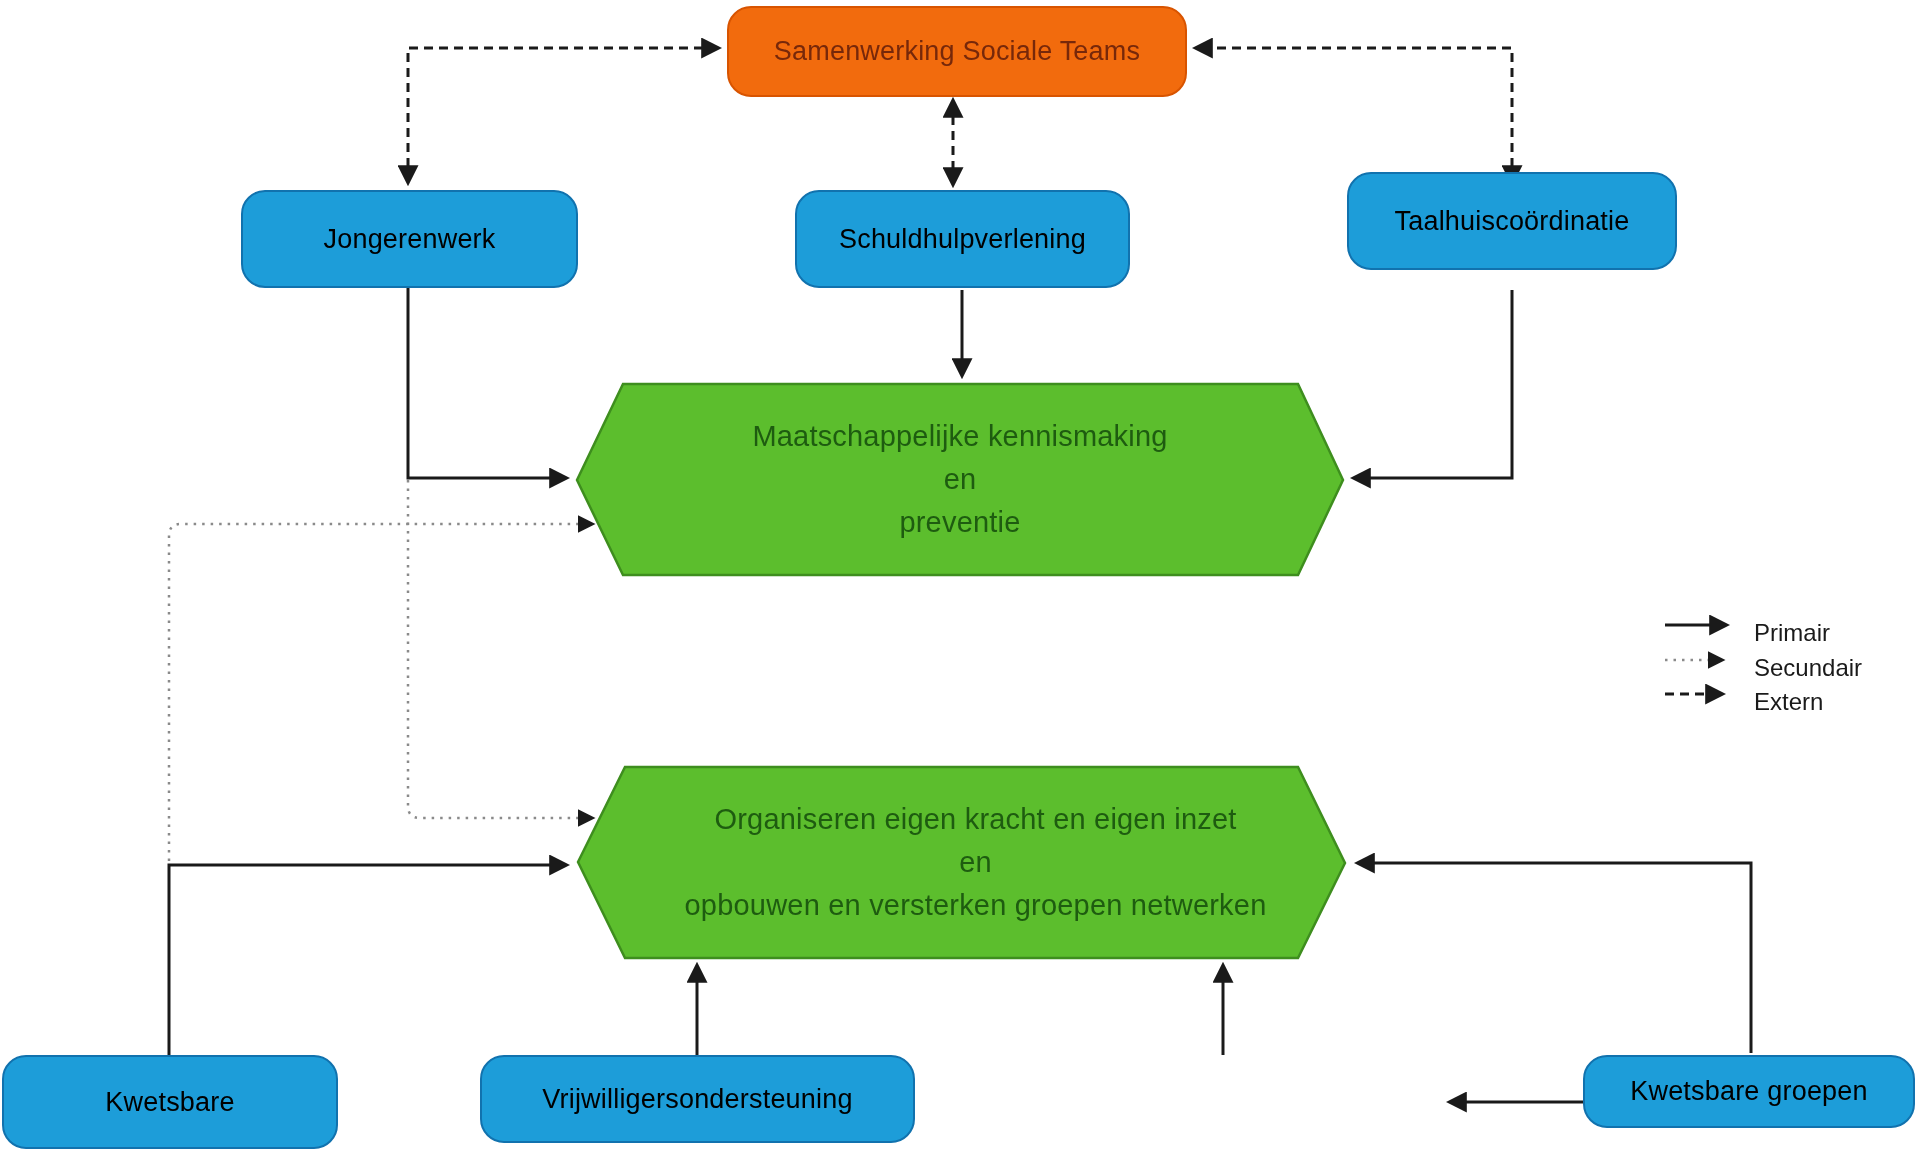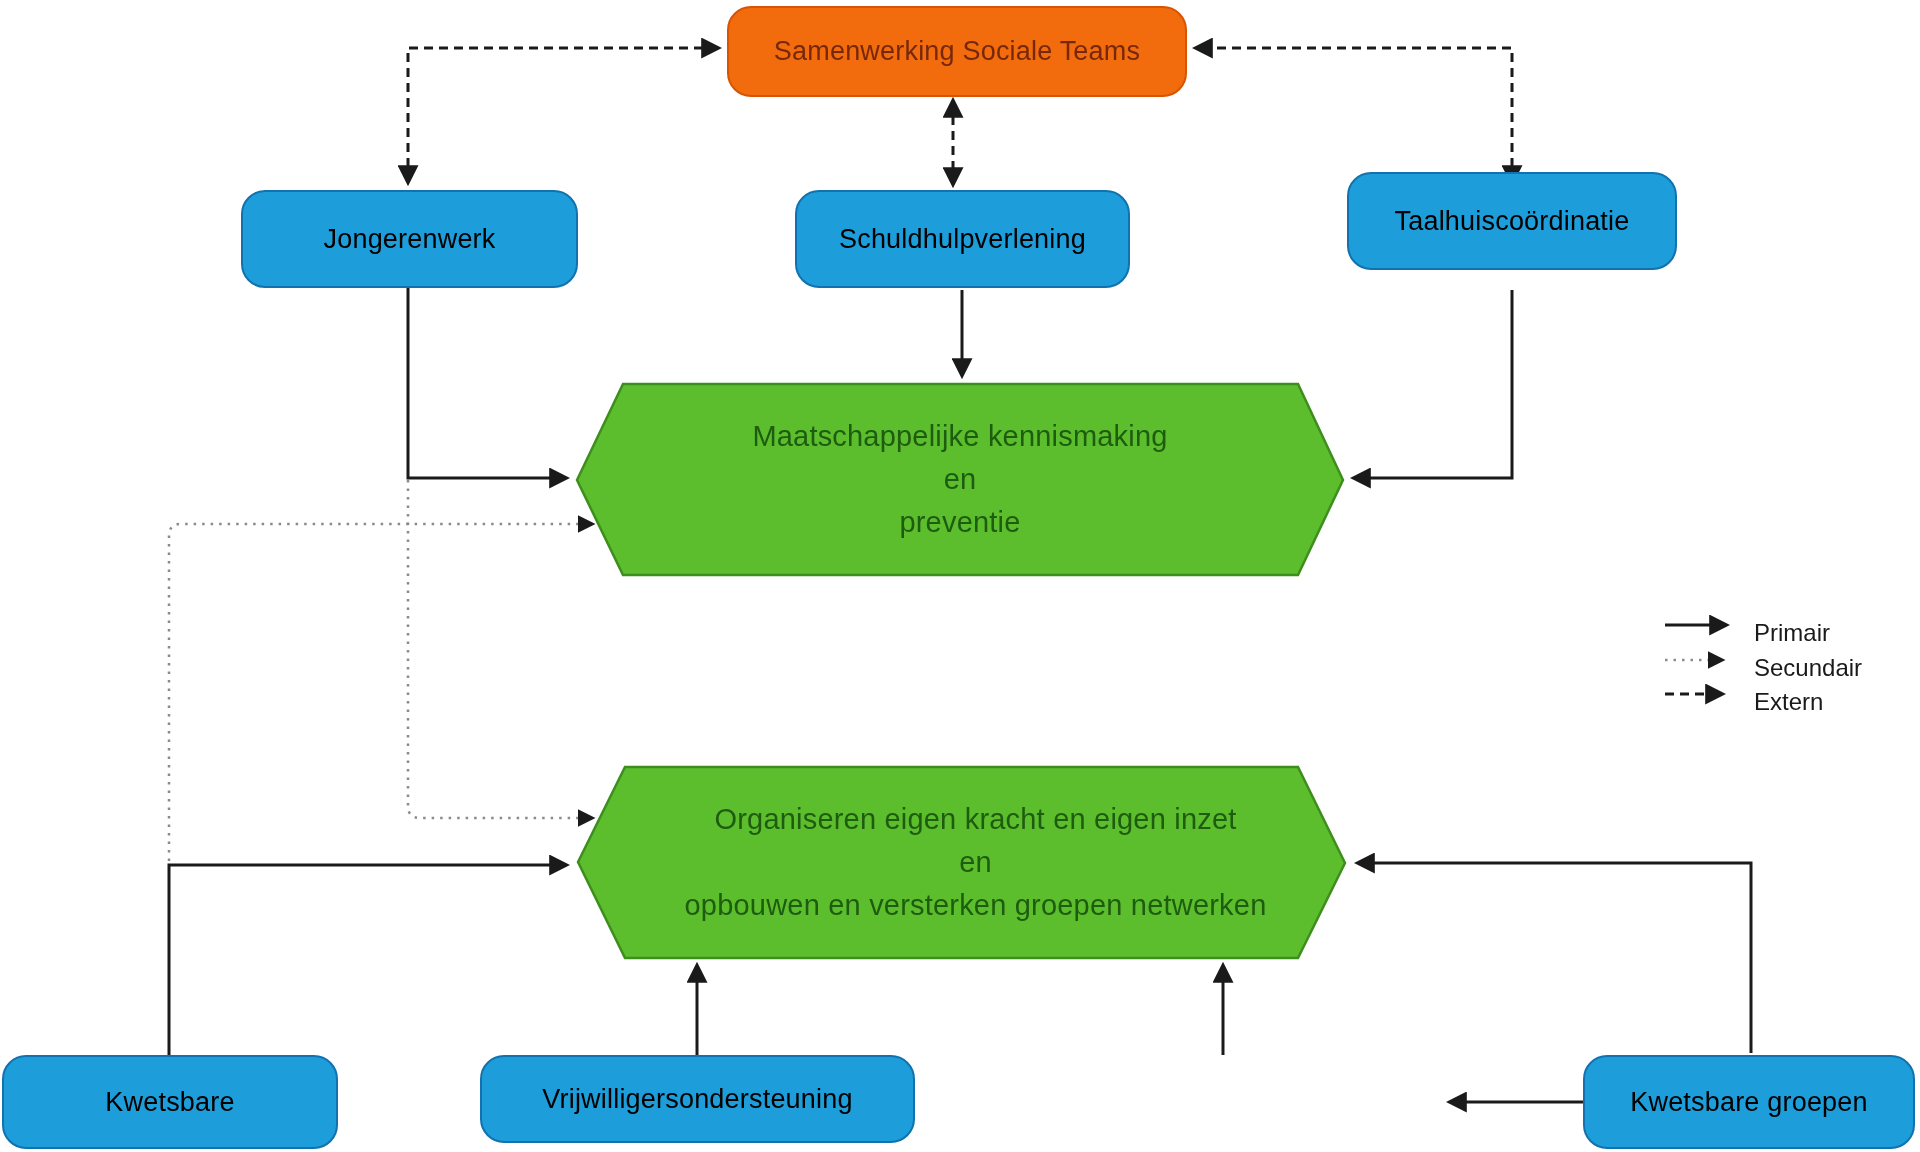--- a/index.html
+++ b/index.html
@@ -99,21 +99,21 @@
 
   <div class="node blue" style="left:2px;top:1055px;width:336px;height:94px;">
     <span>Kwetsbare</span>
   </div>
 
   <div class="node blue" style="left:480px;top:1055px;width:435px;height:88px;">
     <span>Vrijwilligersondersteuning</span>
   </div>
 
 
-  <div class="node blue" style="left:1583px;top:1055px;width:332px;height:94px;">
+  <div class="node blue" style="left:1583px;top:1055px;width:332px;height:73px;">
     <span>Kwetsbare groepen</span>
   </div>
 
   <div class="legend-label" style="left:1754px;top:611px;">Primair</div>
   <div class="legend-label" style="left:1754px;top:646px;">Secundair</div>
   <div class="legend-label" style="left:1754px;top:680px;">Extern</div>
 
 </div>
 
 </body></html>

